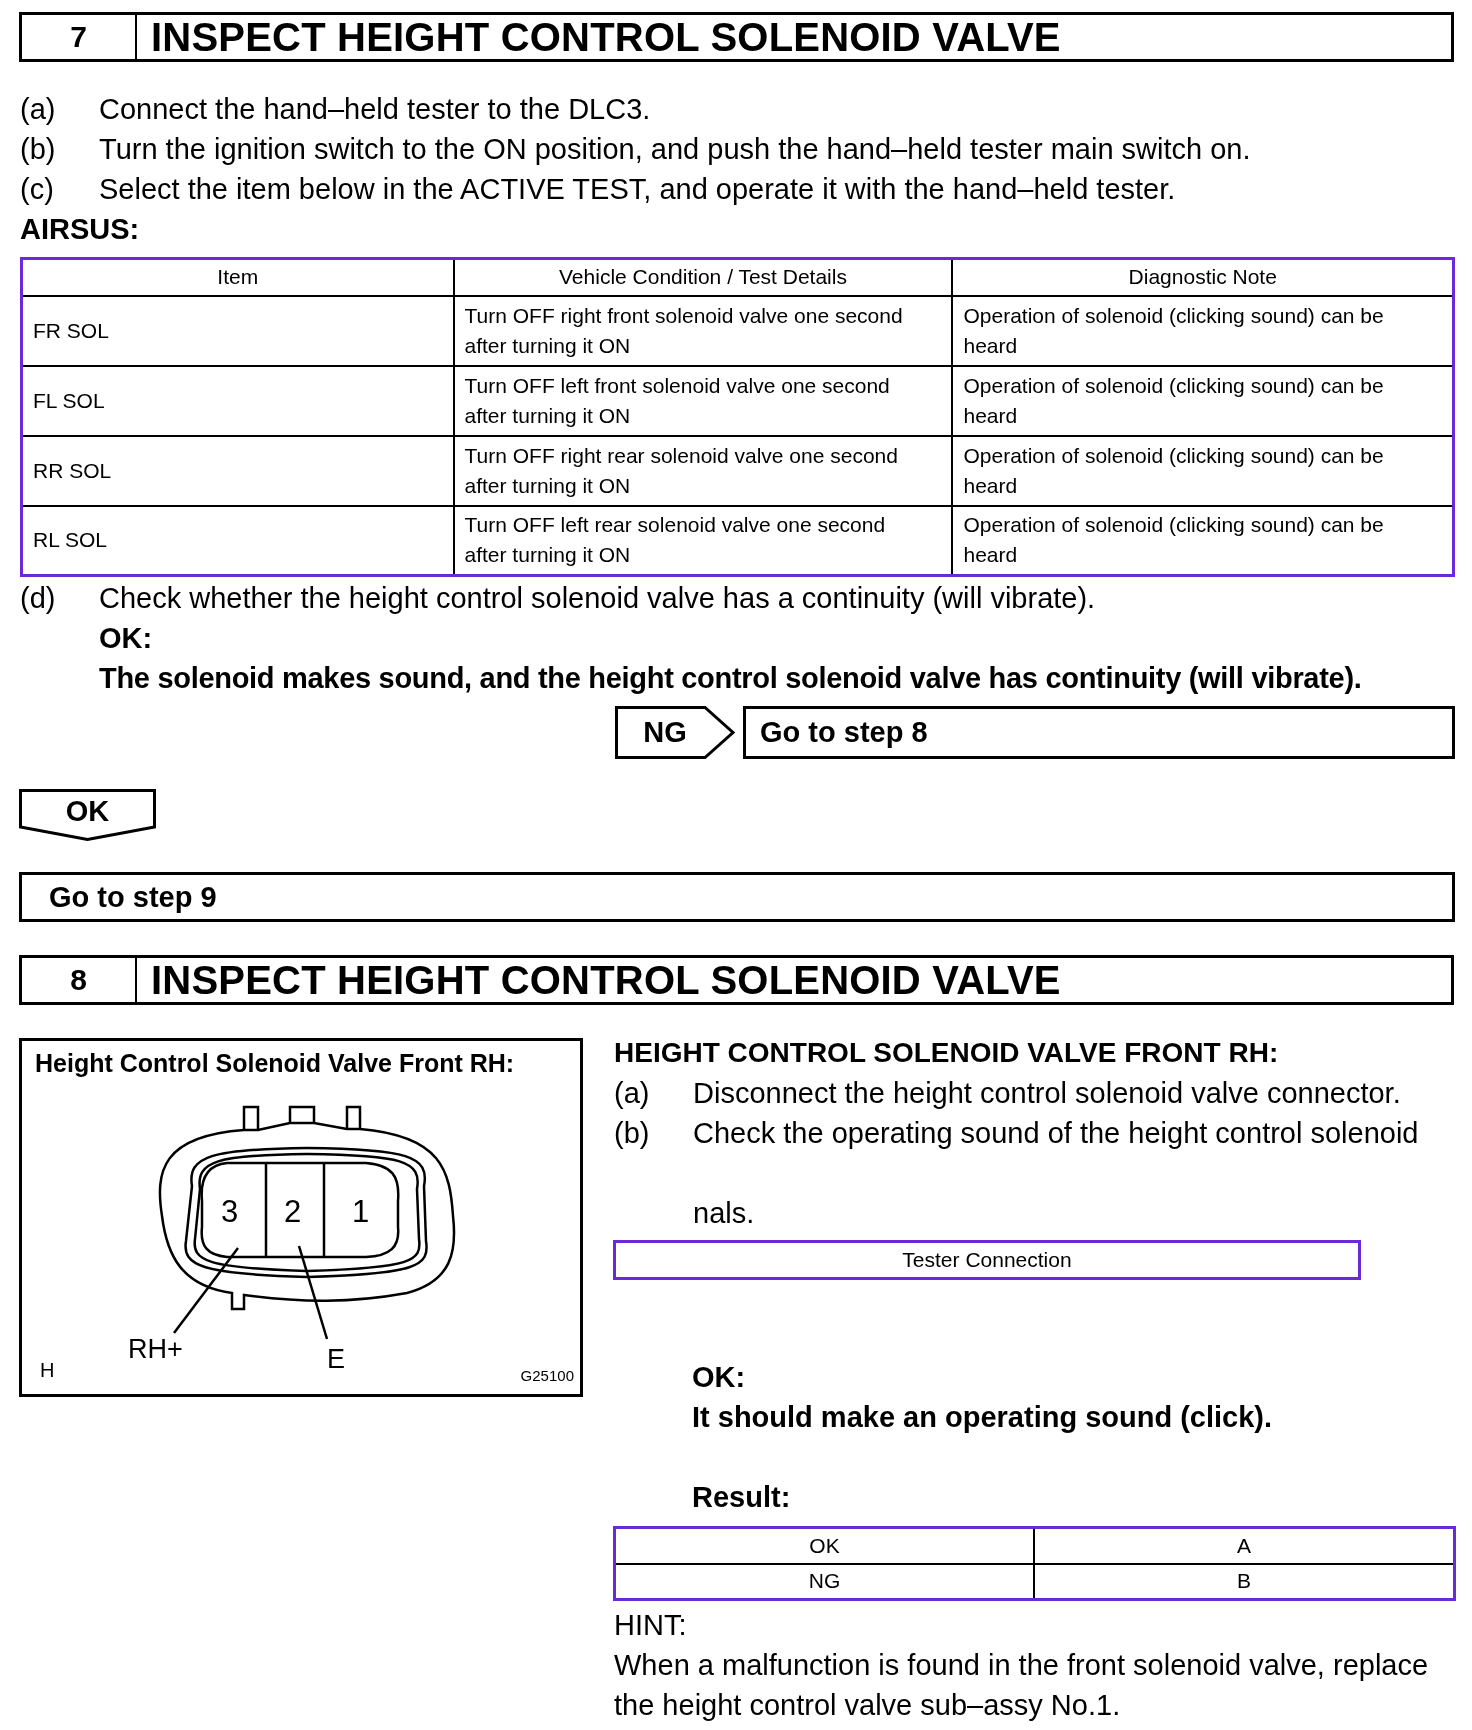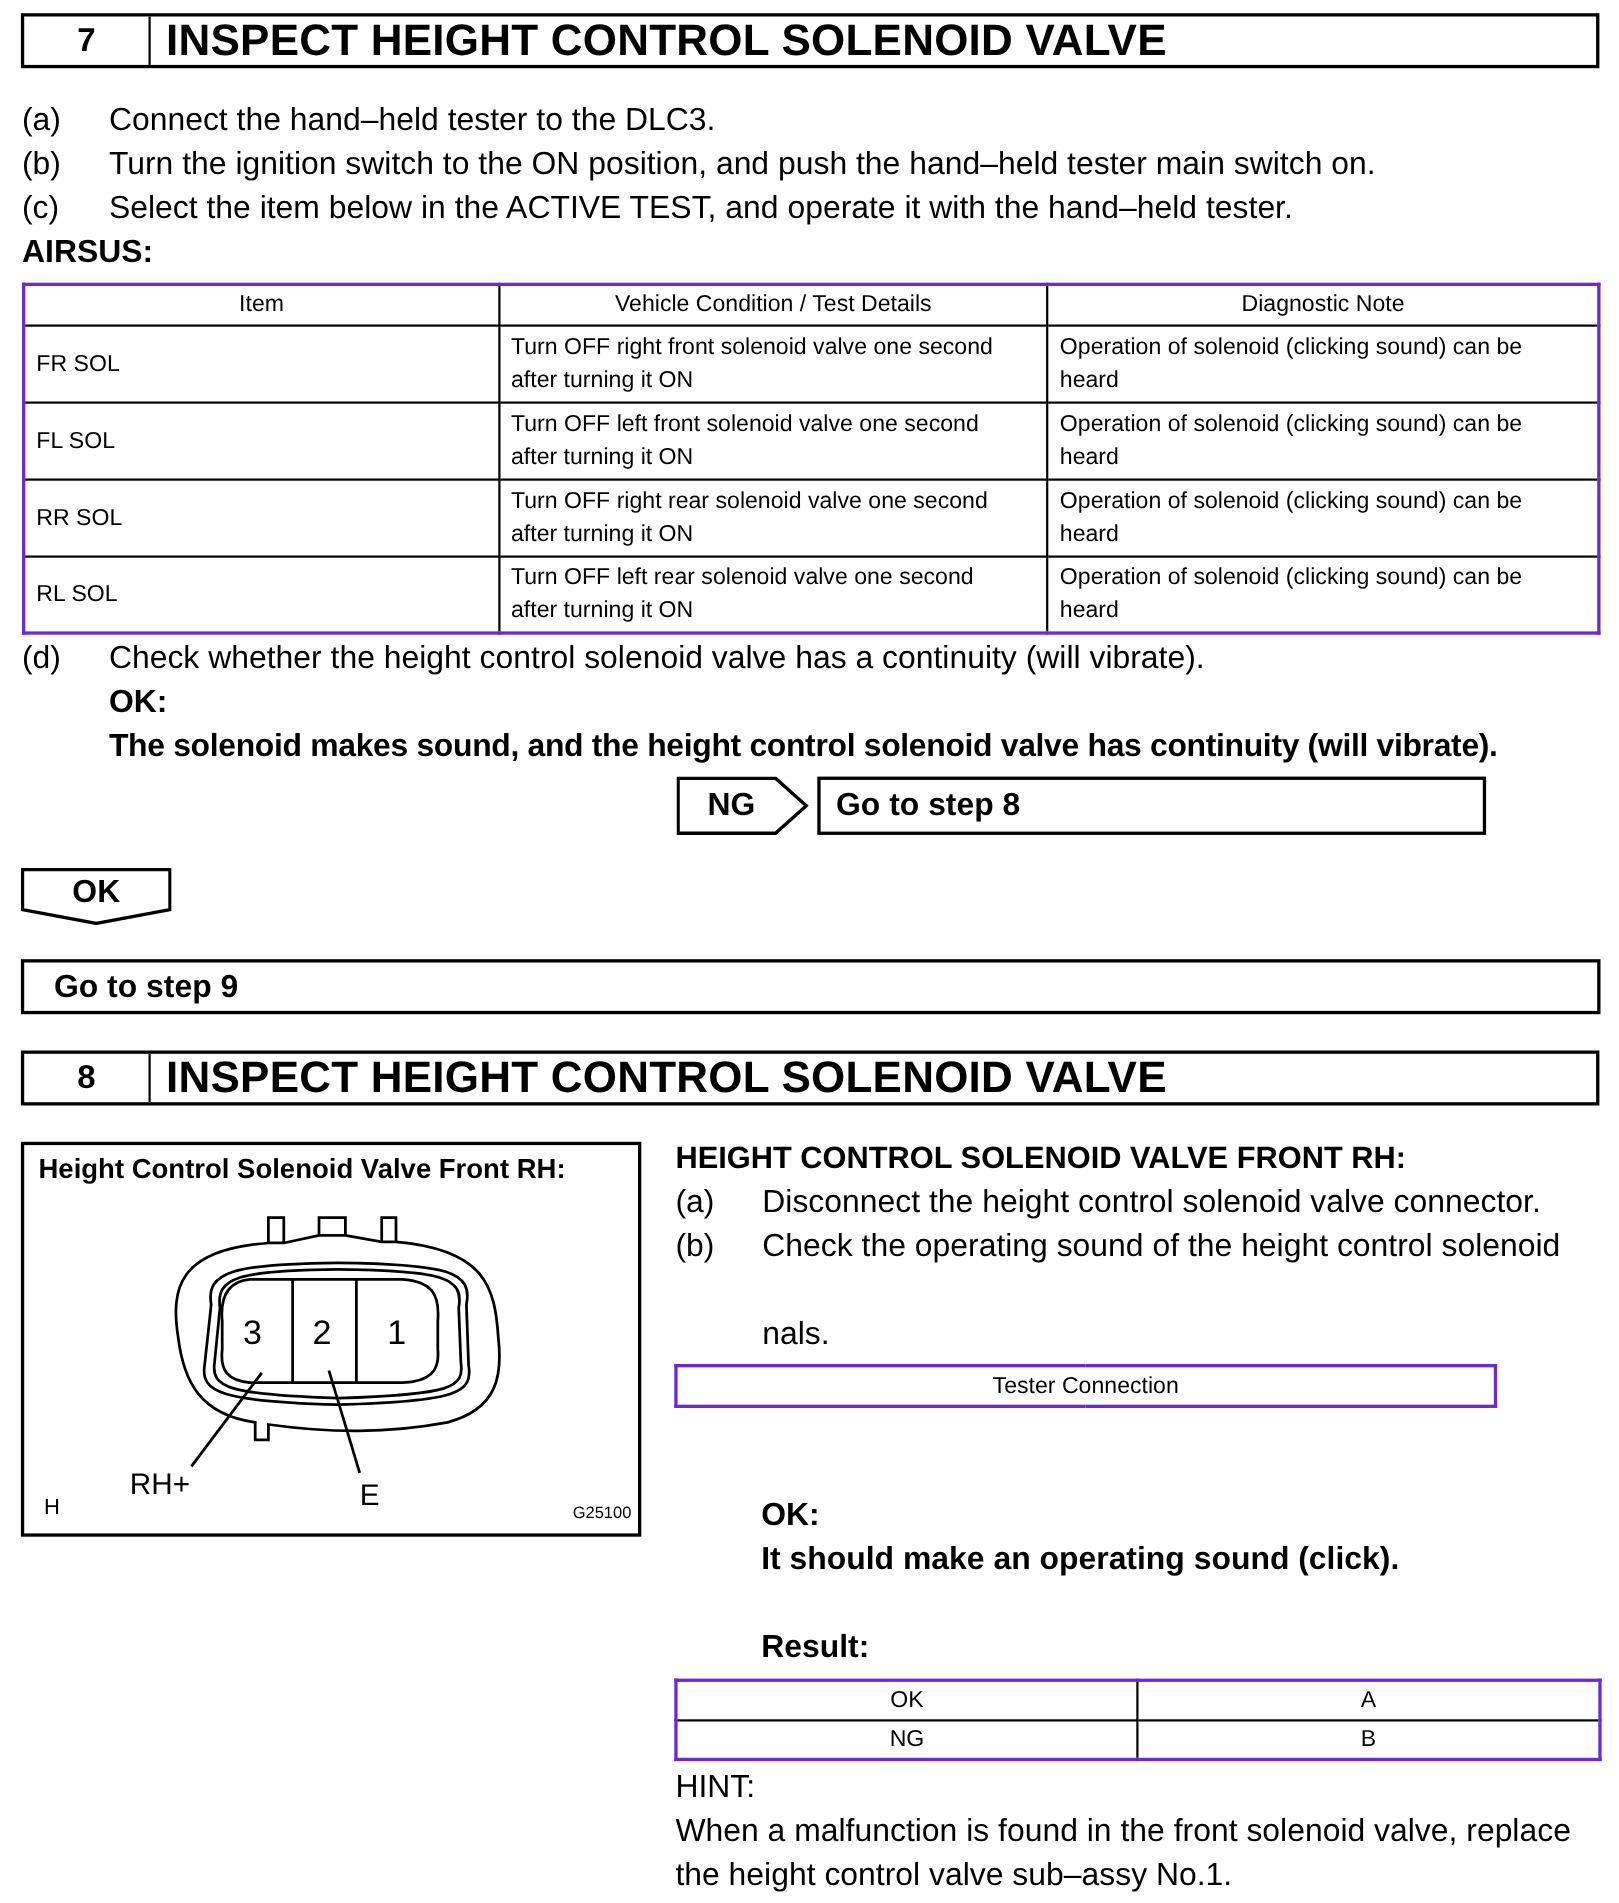--- a/index.html
+++ b/index.html
@@ -120,21 +120,21 @@
 </div>
 <div class="line bold" style="left:99px; top:618px;">OK:</div>
 <div class="line bold" style="left:99px; top:658px; letter-spacing:-0.3px;">The solenoid makes sound, and the height control solenoid valve has continuity (will vibrate).</div>
 
 <div class="abs" style="left:615px; top:706px; width:122px; height:53px;">
   <svg width="122" height="53" viewBox="0 0 122 53">
     <polygon points="1.5,1.5 90,1.5 118,26.5 90,51.5 1.5,51.5" fill="#fff" stroke="#000" stroke-width="3"></polygon>
   </svg>
   <div class="abs bold" style="left:0; top:0; width:100px; height:53px; line-height:53px; text-align:center; font-size:29px;">NG</div>
 </div>
-<div class="box" style="left:743px; top:706px; width:608px; height:53px;">
+<div class="box" style="left:743px; top:706px; width:712px; height:53px;">
   <div class="abs bold" style="left:14px; top:0; line-height:47px; font-size:29px;">Go to step 8</div>
 </div>
 
 <div class="abs" style="left:19px; top:789px; width:137px; height:52px;">
   <svg width="137" height="52" viewBox="0 0 137 52">
     <polygon points="1.5,1.5 135.5,1.5 135.5,38 68.5,50.5 1.5,38" fill="#fff" stroke="#000" stroke-width="3"></polygon>
   </svg>
   <div class="abs bold" style="left:0; top:0; width:137px; height:44px; line-height:44px; text-align:center; font-size:29px;">OK</div>
 </div>
 <div class="box" style="left:19px; top:872px; width:1436px; height:50px;">
@@ -164,21 +164,21 @@
       <line x1="244" y1="122" x2="244" y2="216"></line>
       <line x1="302" y1="122" x2="302" y2="216"></line>
 
       <line x1="216" y1="207" x2="152" y2="292"></line>
       <line x1="277" y1="205" x2="305" y2="298"></line>
     </g>
   </svg>
   <div class="abs" style="left:199px; top:153px; font-size:31px;">3</div>
   <div class="abs" style="left:262px; top:153px; font-size:31px;">2</div>
   <div class="abs" style="left:330px; top:153px; font-size:31px;">1</div>
-  <div class="abs" style="left:96px; top:293px; font-size:27px;">RH+</div>
+  <div class="abs" style="left:106px; top:293px; font-size:27px;">RH+</div>
   <div class="abs" style="left:305px; top:303px; font-size:27px;">E</div>
   <div class="abs" style="left:18px; top:318px; font-size:20px;">H</div>
   <div class="abs" style="right:6px; top:326px; font-size:15px;">G25100</div>
 </div>
 
 <div class="line bold" style="left:614px; top:1033px; font-size:28px;">HEIGHT CONTROL SOLENOID VALVE FRONT RH:</div>
 <div class="line" style="left:614px; top:1073px; width:850px;">
   <span class="lbl">(a)</span>
   <span class="txt">Disconnect the height control solenoid valve connector.</span>
 </div>

